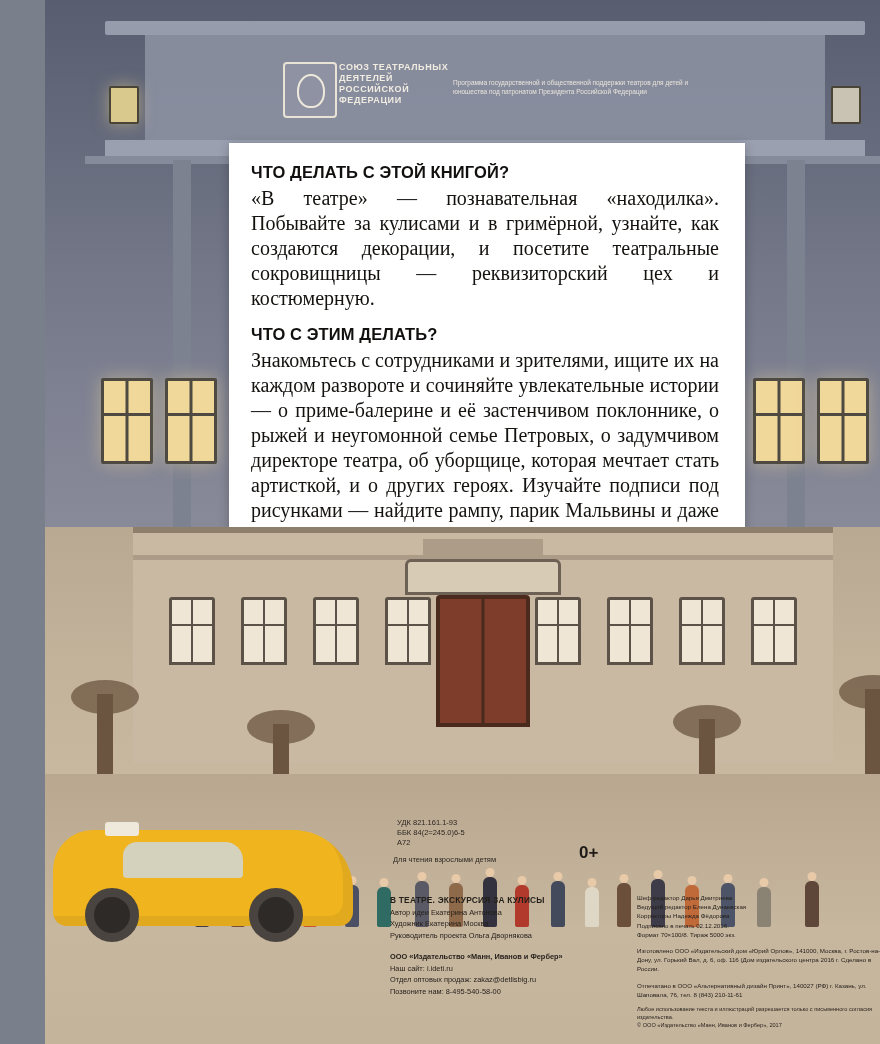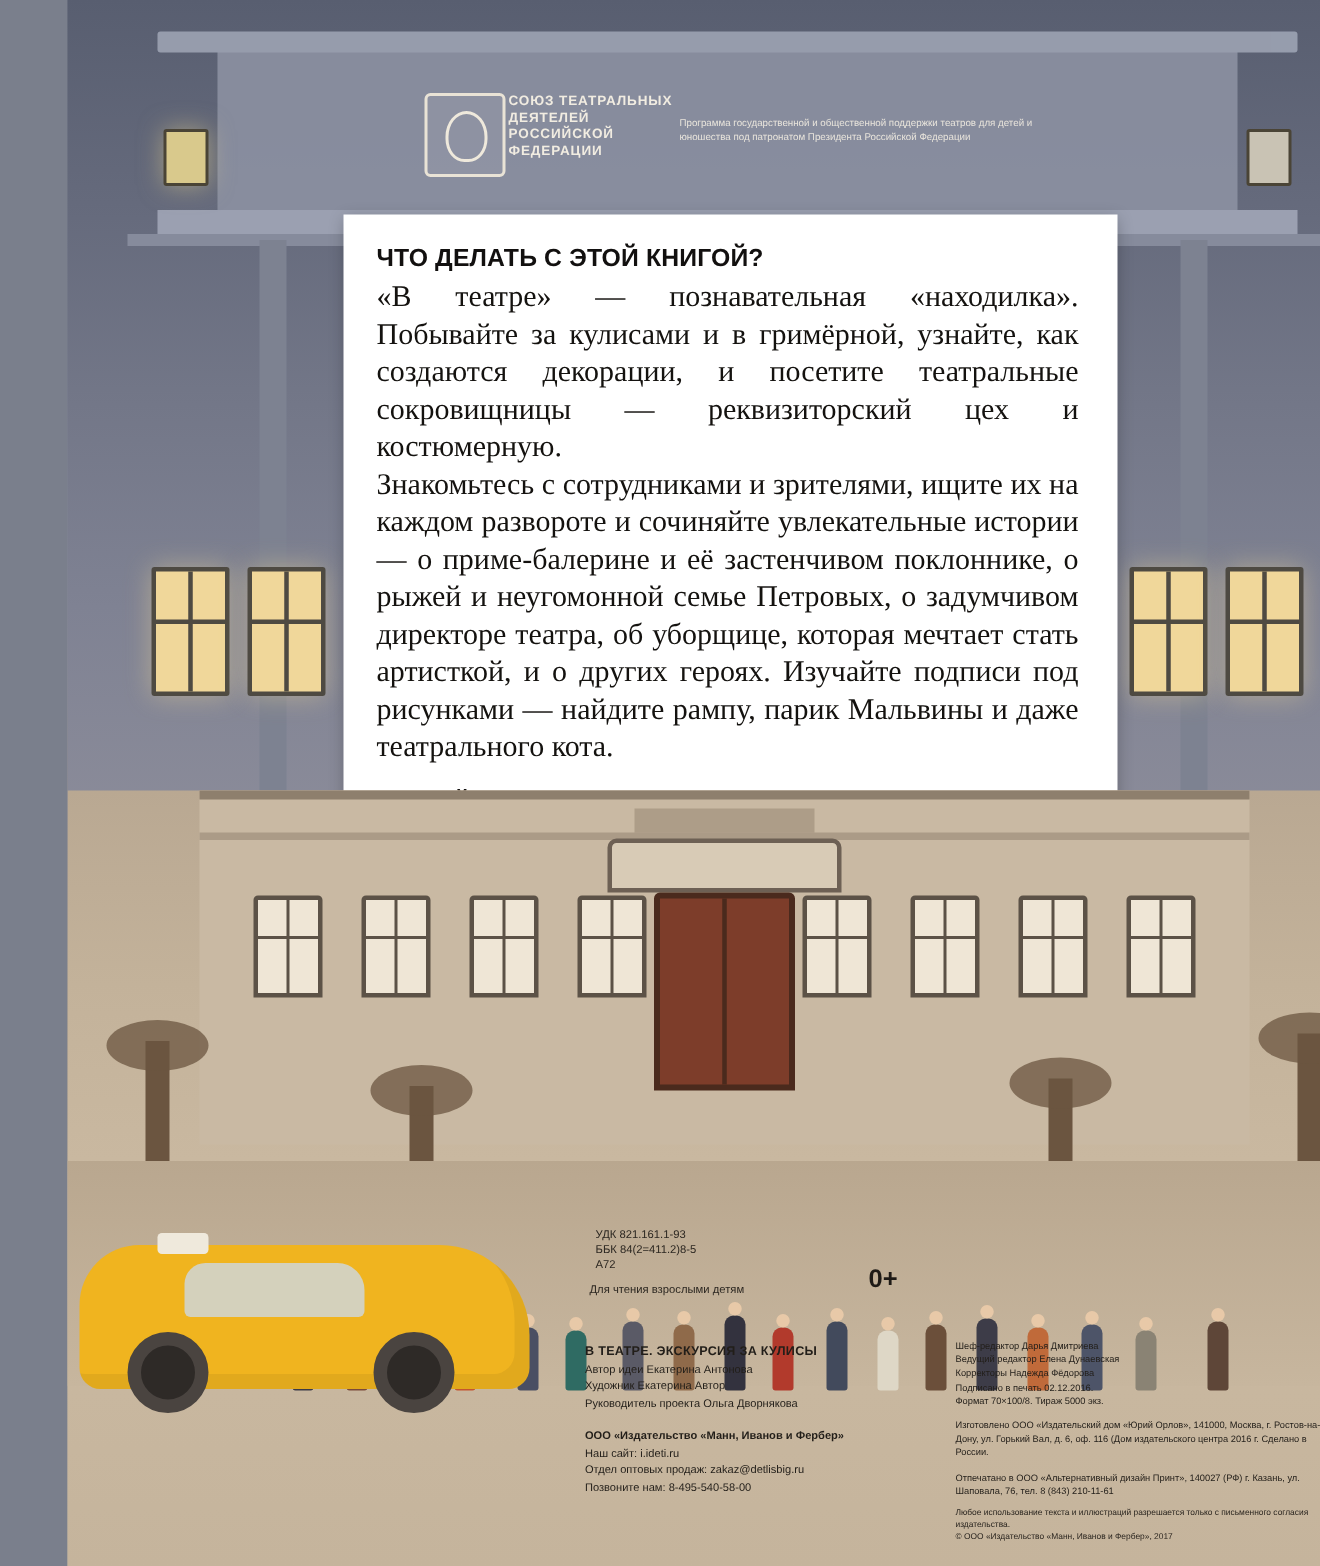--- a/index.html
+++ b/index.html
@@ -261,20 +261,21 @@
       <div class="mull-h"></div>
     </div>
   <div class="win w4">
       <div class="mull-v"></div>
       <div class="mull-h"></div>
     </div>
 
   <div class="card">
     <h2>ЧТО ДЕЛАТЬ С ЭТОЙ КНИГОЙ?</h2>
     <p>«В театре» — познавательная «находилка». Побывайте за кулисами и в гримёрной, узнайте, как создаются декорации, и посетите театральные сокровищницы — реквизиторский цех и костюмерную.</p>
+    <h2 class="second">ЧТО С ЭТИМ ДЕЛАТЬ?</h2>
     <p>Знакомьтесь с сотрудниками и зрителями, ищите их на каждом развороте и сочиняйте увлекательные истории — о приме-балерине и её застенчивом поклоннике, о рыжей и неугомонной семье Петровых, о задумчивом директоре театра, об уборщице, которая мечтает стать артисткой, и о других героях. Изучайте подписи под рисунками — найдите рампу, парик Мальвины и даже театрального кота.</p>
     <div class="cta">ТРЕТИЙ ЗВОНОК! ЗАНАВЕС ОТКРЫВАЕТСЯ!</div>
   </div>
 
   <div class="street">
     <div class="lower-facade">
       <div class="lf-band"></div>
       <div class="marquee"></div>
       <div class="canopy"></div>
       <div class="door"></div>
@@ -343,31 +344,31 @@
     <div class="taxi">
       <div class="roof"></div>
       <div class="glass"></div>
       <div class="wheel w-l"></div>
       <div class="wheel w-r"></div>
     </div>
   </div>
 
   <div class="udk">
     <div>УДК 821.161.1-93</div>
-    <div>ББК 84(2=411.2)8-5</div>
+    <div>ББК 84(2=245.0)6-5</div>
     <div>А72</div>
   </div>
   <div class="for-read">Для чтения взрослыми детям</div>
   <div class="age">0+</div>
 
 
   <div class="imprint-left">
     <div class="ttl">В ТЕАТРЕ. ЭКСКУРСИЯ ЗА КУЛИСЫ</div>
     <div>Автор идеи Екатерина Антонова</div>
-    <div>Художник Екатерина Автор</div>
+    <div>Художник Екатерина Москва</div>
     <div>Руководитель проекта Ольга Дворнякова</div>
     <div class="pub">ООО «Издательство «Манн, Иванов и Фербер»</div>
     <div>
       <span>Наш сайт:</span>
       <span>i.ideti.ru</span>
     </div>
     <div>
       <span>Отдел оптовых продаж:</span>
       <span>zakaz@detlisbig.ru</span>
     </div>

